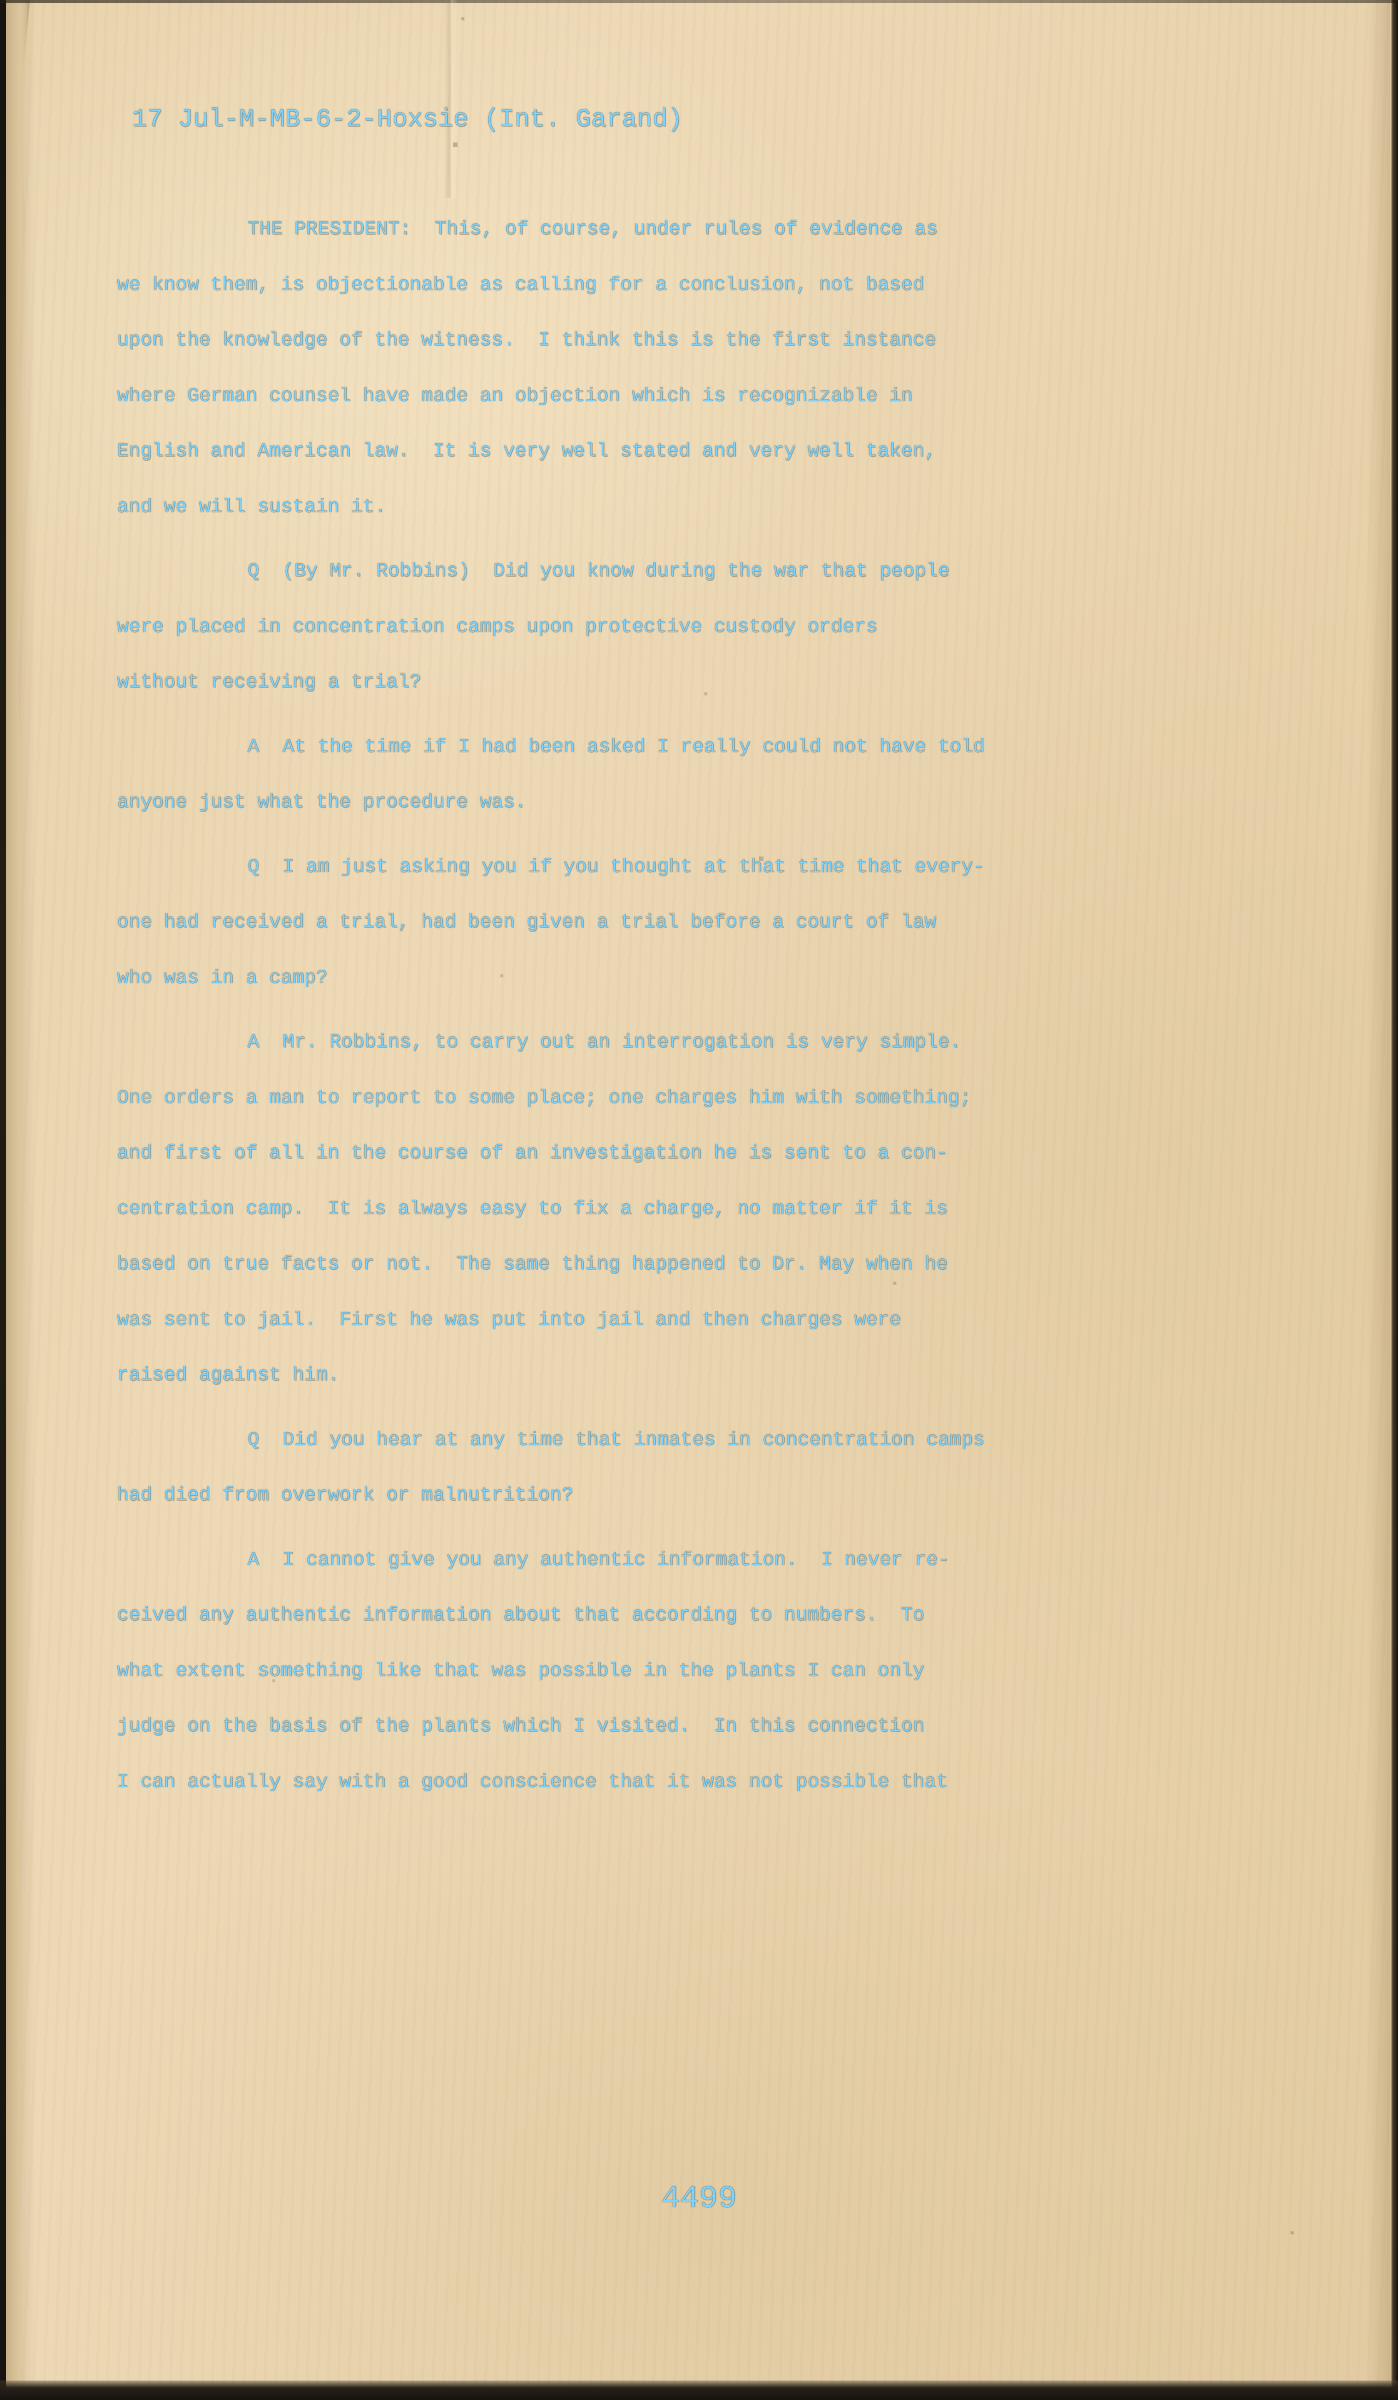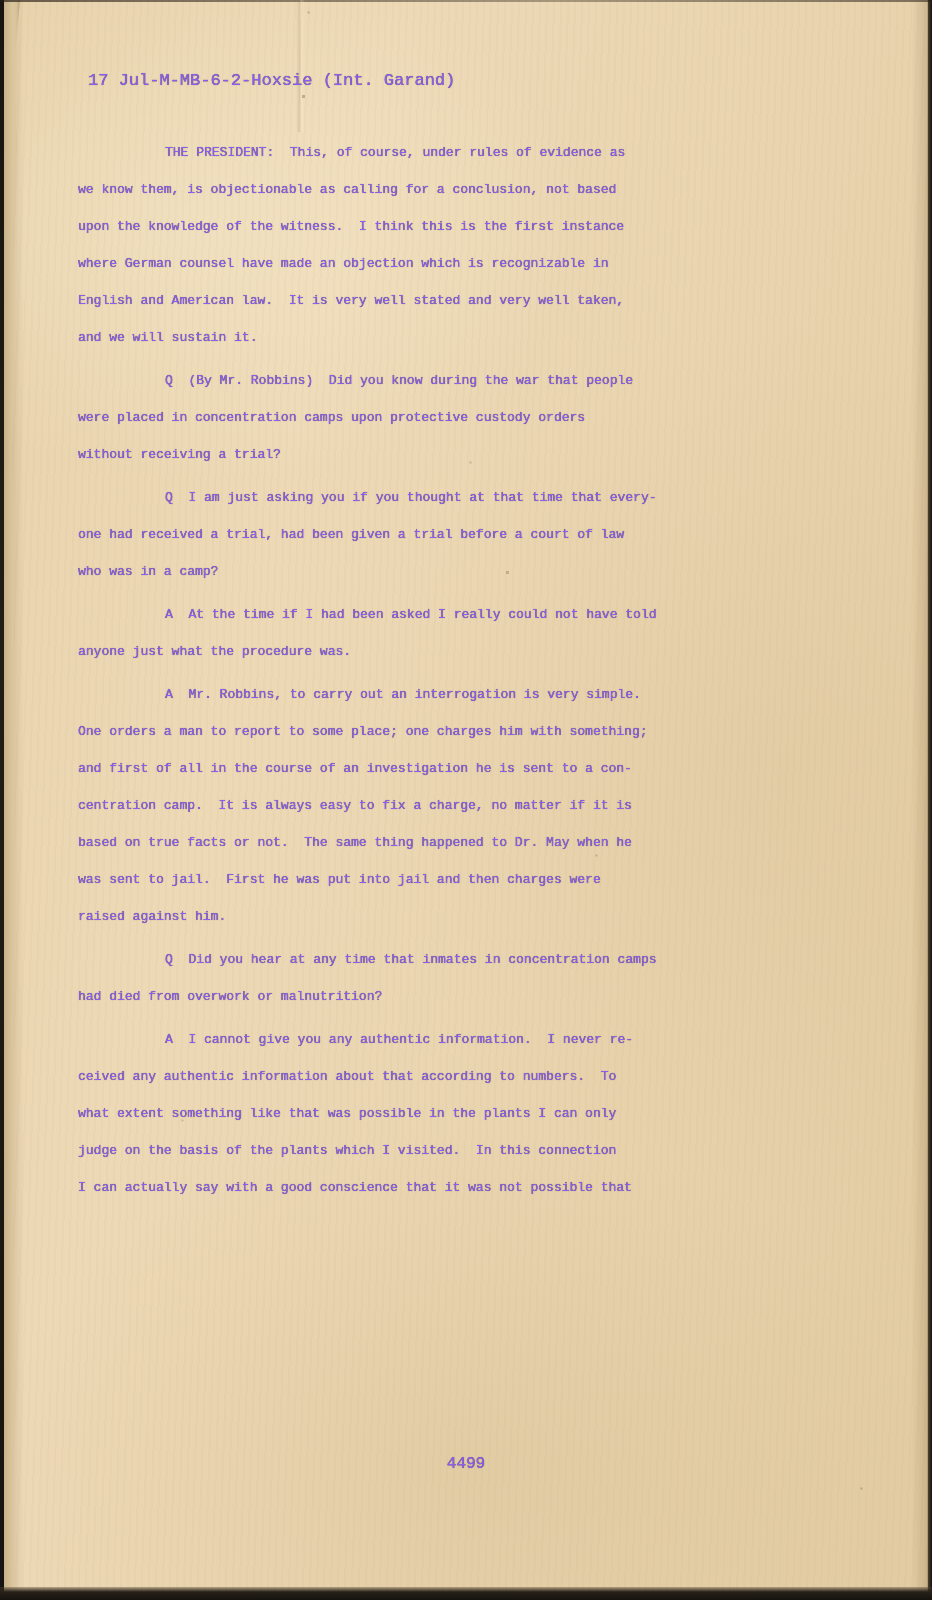--- a/index.html
+++ b/index.html
@@ -68,41 +68,41 @@
       308px 12px 0 0.5px rgba(72,58,40,0.28),
       507px 572px 0 1px rgba(72,58,40,0.25),
       596px 855px 0 0.5px rgba(72,58,40,0.25),
       470px 462px 0 0.5px rgba(72,58,40,0.22),
       861px 1488px 0 0.5px rgba(72,58,40,0.28),
       334px 650px 0 0.5px rgba(72,58,40,0.22),
       182px 1120px 0 0.5px rgba(72,58,40,0.20);
   }
   
   .ink {
-    color: #8b5cf6;
+    color: #7dd3fc;
     text-shadow: 0 0 0.7px rgba(56,48,38,0.85), 0.4px 0.4px 0 rgba(56,48,38,0.22);
   }
   .docket {
     position: absolute; left: 88px; top: 26px;
     font-size: 17px; line-height: 22px;
     white-space: pre;
   }
   .transcript {
     position: absolute; left: 78px; top: 134px; width: 800px;
   }
   .transcript p {
     margin: 0 0 6px 0;
     font-size: 13px;
     line-height: 37px;
     white-space: pre-wrap;
     text-indent: 87px;
   }
   .pagenum {
     position: absolute; left: 0; top: 1455px; width: 932px;
-    text-align: center; font-size: 16px;
+    text-align: center; font-size: 21px;
   }
 </style>
 </head>
 <body>
 
 <div class="scan">
   <div class="paper"></div>
 
   <div class="edge-left-black"></div>
   <div class="edge-left-shadow"></div>
@@ -121,25 +121,25 @@
   <div class="transcript ink">
     <p>THE PRESIDENT:  This, of course, under rules of evidence as
 we know them, is objectionable as calling for a conclusion, not based
 upon the knowledge of the witness.  I think this is the first instance
 where German counsel have made an objection which is recognizable in
 English and American law.  It is very well stated and very well taken,
 and we will sustain it.</p>
     <p>Q  (By Mr. Robbins)  Did you know during the war that people
 were placed in concentration camps upon protective custody orders
 without receiving a trial?</p>
+    <p>A  At the time if I had been asked I really could not have told
+anyone just what the procedure was.</p>
     <p>Q  I am just asking you if you thought at that time that every-
 one had received a trial, had been given a trial before a court of law
 who was in a camp?</p>
-    <p>A  At the time if I had been asked I really could not have told
-anyone just what the procedure was.</p>
     <p>A  Mr. Robbins, to carry out an interrogation is very simple.
 One orders a man to report to some place; one charges him with something;
 and first of all in the course of an investigation he is sent to a con-
 centration camp.  It is always easy to fix a charge, no matter if it is
 based on true facts or not.  The same thing happened to Dr. May when he
 was sent to jail.  First he was put into jail and then charges were
 raised against him.</p>
     <p>Q  Did you hear at any time that inmates in concentration camps
 had died from overwork or malnutrition?</p>
     <p>A  I cannot give you any authentic information.  I never re-

